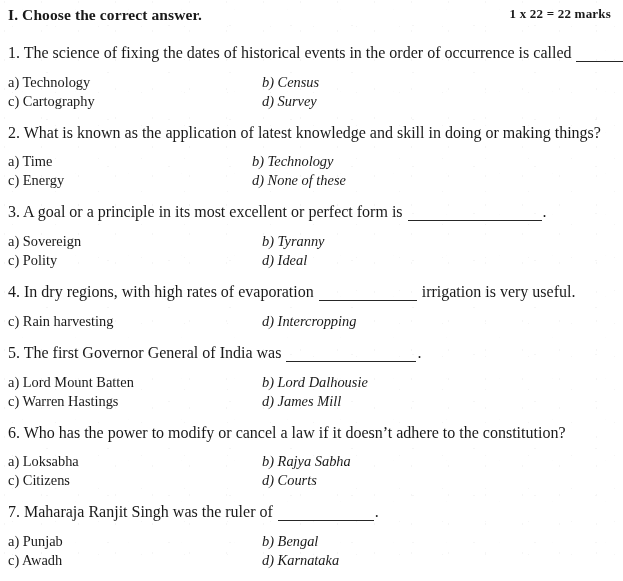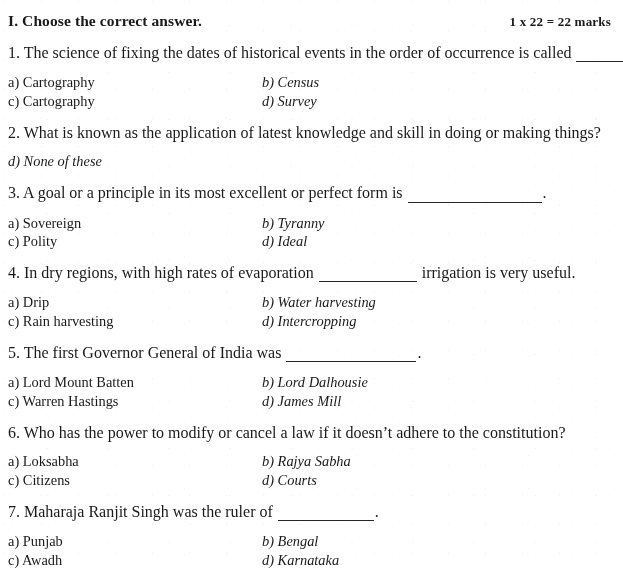--- a/index.html
+++ b/index.html
@@ -23,21 +23,21 @@
     height: 581px;
     box-sizing: border-box;
     padding: 0;
   }
 
   
   .header {
     position: relative;
     display: flex;
     justify-content: space-between;
-    align-items: flex-end;
+    align-items: flex-start;
     padding: 6px 12px 0 8px;
     height: 24px;
   }
   .header-title {
     font-weight: bold;
     font-size: 15.5px;
     letter-spacing: 0.1px;
     white-space: nowrap;
   }
   .header-marks {
@@ -111,33 +111,38 @@
   <div class="header">
     <div class="header-title">I. Choose the correct answer.</div>
     <div class="header-marks">1 x 22 = 22 marks</div>
   </div>
 
   <div id="questions">
       <div class="qblock">
         <div class="qtext"><span>1. The science of fixing the dates of historical events in the order of occurrence is called</span> <span class="blank" style="width: 92px;">&nbsp;</span><span>.</span></div>
         <div class="options col-258">
           <div class="opt-row">
-            <div class="opt-a">a) Cartography</div>
+            <div class="opt-a">a) Technology</div>
             <div class="opt-b">b) Census</div>
           </div>
           <div class="opt-row">
             <div class="opt-c">c) Cartography</div>
             <div class="opt-d">d) Survey</div>
           </div>
         </div>
       </div>
       <div class="qblock">
         <div class="qtext"><span>2. What is known as the application of latest knowledge and skill in doing or making things?</span></div>
         <div class="options col-262">
           <div class="opt-row">
+            <div class="opt-a">a) Time</div>
+            <div class="opt-b">b) Technology</div>
+          </div>
+          <div class="opt-row">
+            <div class="opt-c">c) Energy</div>
             <div class="opt-d">d) None of these</div>
           </div>
         </div>
       </div>
       <div class="qblock">
         <div class="qtext"><span>3. A goal or a principle in its most excellent or perfect form is</span> <span class="blank" style="width: 134px;">&nbsp;</span><span>.</span></div>
         <div class="options col-258">
           <div class="opt-row">
             <div class="opt-a">a) Sovereign</div>
             <div class="opt-b">b) Tyranny</div>
@@ -145,24 +150,20 @@
           <div class="opt-row">
             <div class="opt-c">c) Polity</div>
             <div class="opt-d">d) Ideal</div>
           </div>
         </div>
       </div>
       <div class="qblock">
         <div class="qtext"><span>4. In dry regions, with high rates of evaporation</span> <span class="blank" style="width: 98px;">&nbsp;</span><span> irrigation is very useful.</span></div>
         <div class="options col-258">
           <div class="opt-row">
-            <div class="opt-a">a) Drip</div>
-            <div class="opt-b">b) Water harvesting</div>
-          </div>
-          <div class="opt-row">
             <div class="opt-c">c) Rain harvesting</div>
             <div class="opt-d">d) Intercropping</div>
           </div>
         </div>
       </div>
       <div class="qblock">
         <div class="qtext"><span>5. The first Governor General of India was</span> <span class="blank" style="width: 130px;">&nbsp;</span><span>.</span></div>
         <div class="options col-258">
           <div class="opt-row">
             <div class="opt-a">a) Lord Mount Batten</div>

